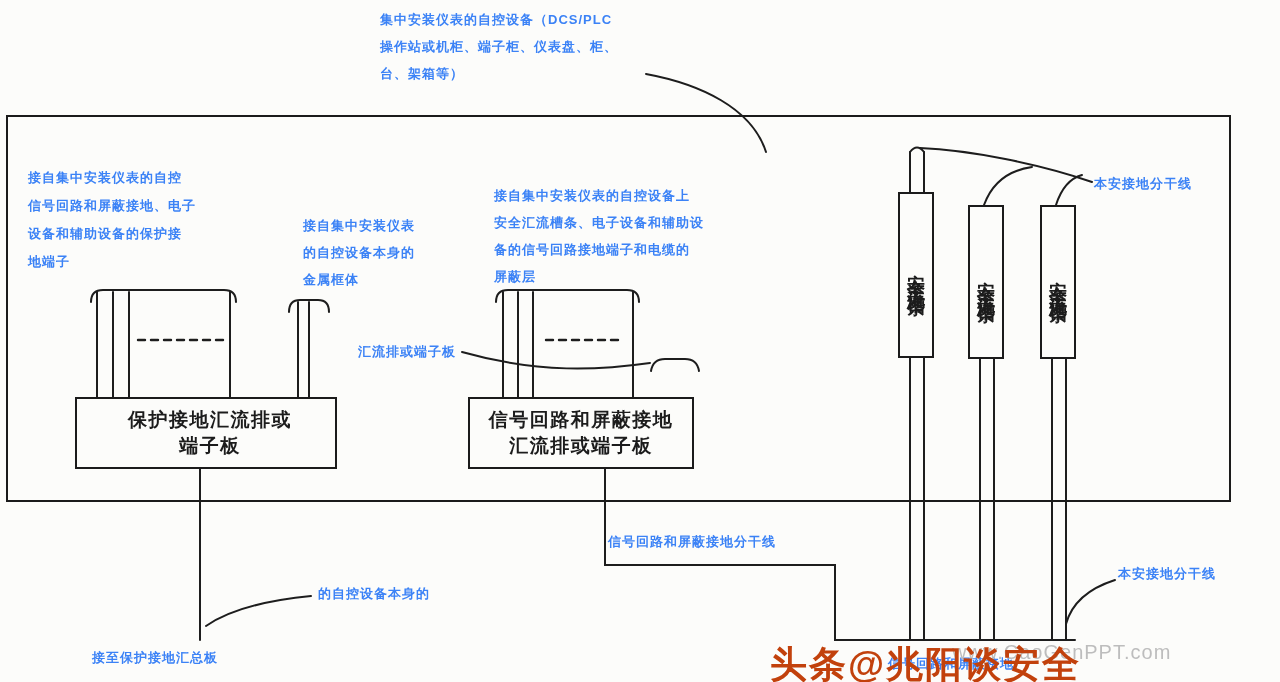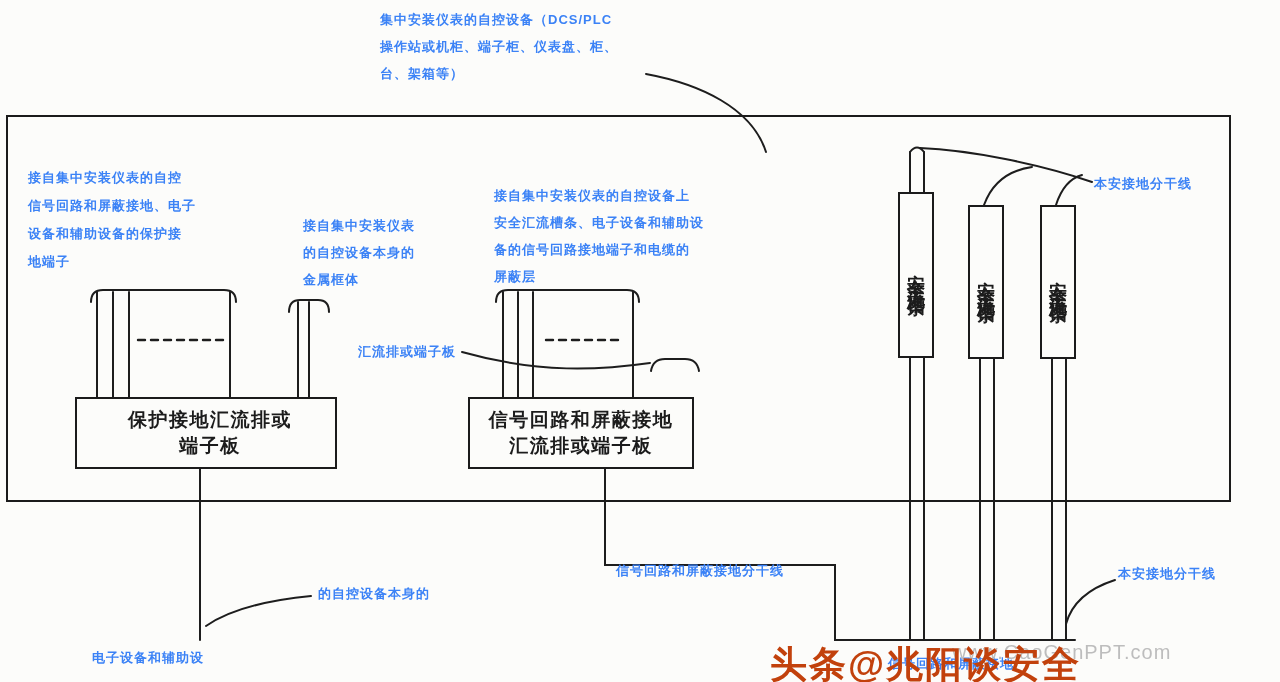--- a/index.html
+++ b/index.html
@@ -128,25 +128,25 @@
   <div class="safety-bar" style="left:898px;top:192px;height:162px;">
     <span>安全汇流槽条</span>
   </div>
   <div class="safety-bar" style="left:968px;top:205px;height:150px;">
     <span>安全汇流槽条</span>
   </div>
   <div class="safety-bar" style="left:1040px;top:205px;height:150px;">
     <span>安全汇流槽条</span>
   </div>
 
-  <div class="txt" style="left:608px;top:557px;margin-left:8px;">信号回路和屏蔽接地分干线</div>
+  <div class="txt" style="left:608px;top:528px;">信号回路和屏蔽接地分干线</div>
 
   <div class="txt" style="left:318px;top:580px;">的自控设备本身的</div>
 
-  <div class="txt" style="left:92px;top:644px;">电子设备和辅助设</div>
+  <div class="txt" style="left:92px;top:644px;">接至保护接地汇总板</div>
 
   <div class="txt" style="left:1118px;top:560px;">本安接地分干线</div>
 
   <div class="txt" style="left:888px;top:650px;">信号回路和屏蔽接地</div>
 
   <div class="wm-faint">www.CaoGenPPT.com</div>
   <div class="wm-primary">头条@兆阳谈安全</div>
 
 </div>
 

